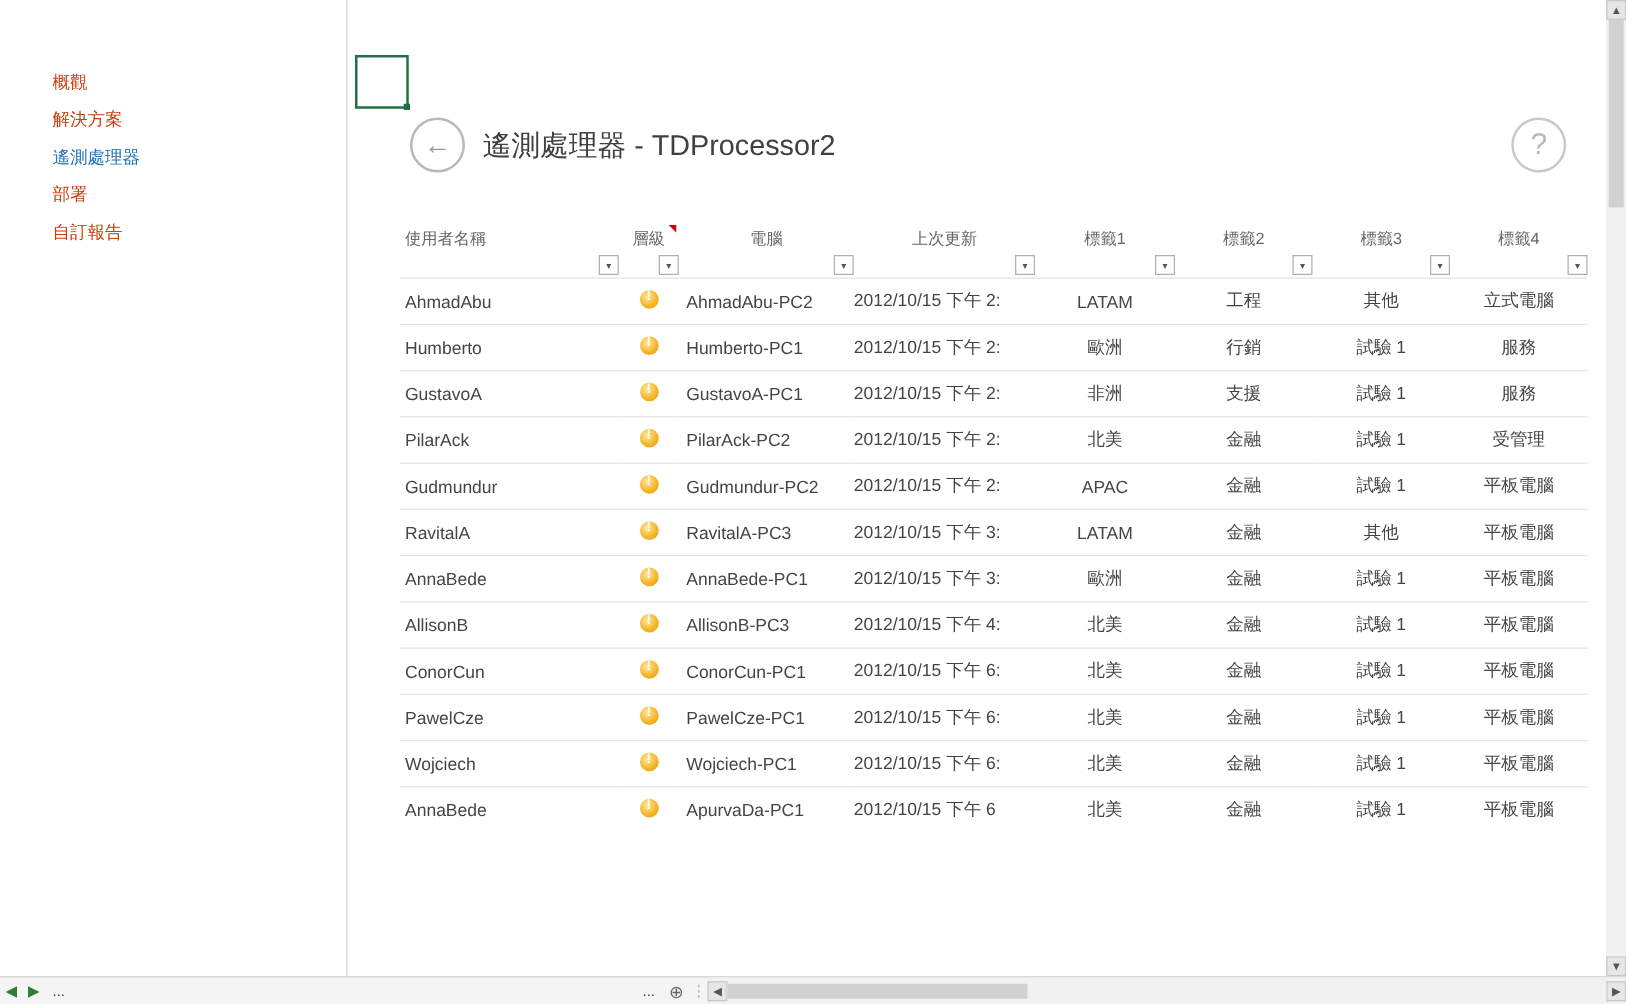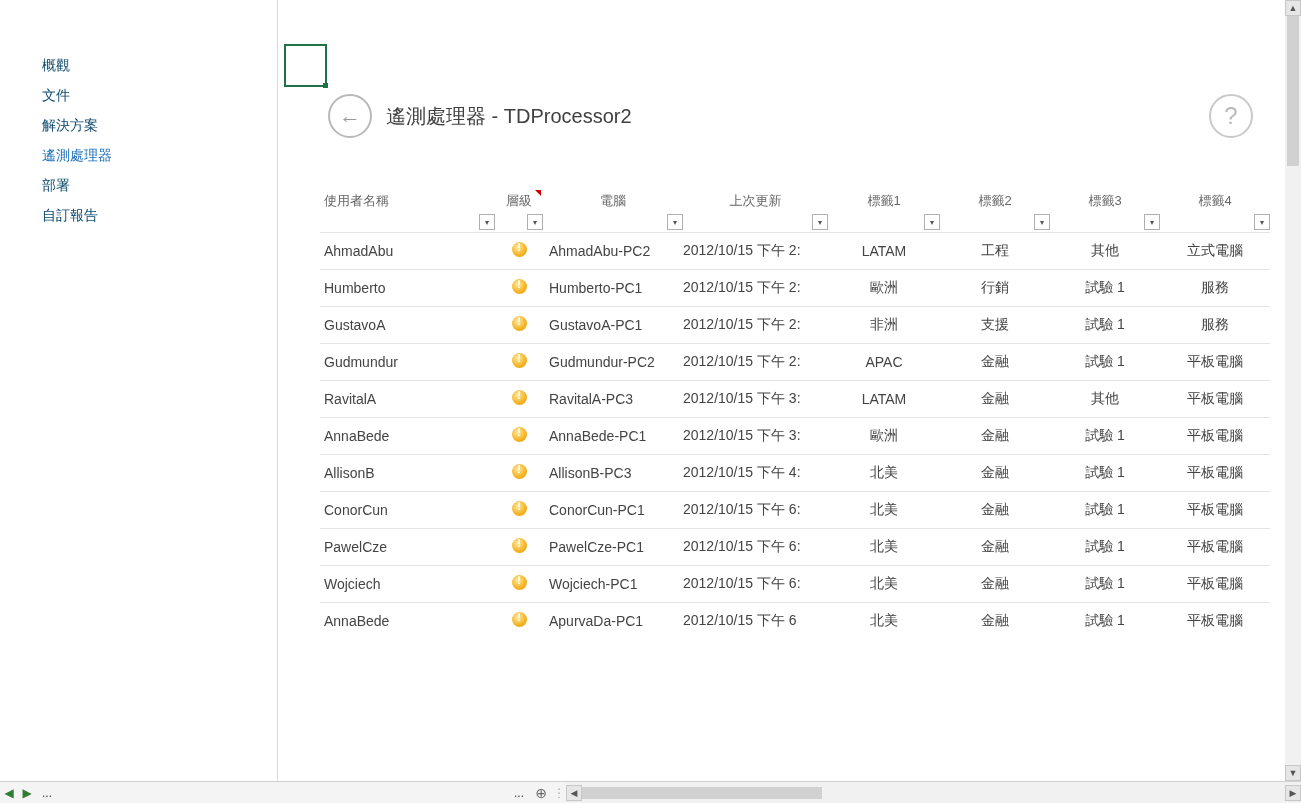--- a/index.html
+++ b/index.html
@@ -24,21 +24,21 @@
   .sidebar {
     grid-column: 1;
     grid-row: 1;
     border-right: 1px solid #d9d9d9;
     box-sizing: border-box;
     padding-top: 50px;
   }
   .sidebar-item {
     padding: 5px 0 5px 42px;
     font-size: 14px;
-    color: #0c4a6e;
+    color: #c2410c;
     cursor: pointer;
     line-height: 20px;
   }
   .sidebar-item.selected {
     color: #2072b9;
   }
   .main {
     grid-column: 2;
     grid-row: 1;
     position: relative;
@@ -72,42 +72,42 @@
     border-radius: 50%;
     display: flex;
     align-items: center;
     justify-content: center;
     color: #9a9a9a;
     font-size: 22px;
     cursor: pointer;
     flex: none;
   }
   .page-title {
-    font-size: 20px;
+    font-size: 23px;
     font-weight: 300;
     color: #404040;
     white-space: nowrap;
   }
   .help-btn {
     margin-left: auto;
     width: 40px;
     height: 40px;
     border: 2px solid #c9c9c9;
     border-radius: 50%;
     display: flex;
     align-items: center;
     justify-content: center;
     color: #b9b9b9;
     font-size: 24px;
     cursor: pointer;
     flex: none;
     margin-right: 2px;
   }
   .table-wrap {
-    margin-top: 50px;
+    margin-top: 40px;
     padding-left: 42px;
     padding-right: 0px;
   }
   table {
     width: 950px;
     border-collapse: collapse;
     table-layout: fixed;
   }
   col.c-user {width:175px;}
   col.c-tier {width:48px;}
@@ -221,21 +221,20 @@
   .htrack{flex:1;height:14px;background:#f1f1f1;position:relative;}
   .hthumb{position:absolute;left:0;top:1px;bottom:1px;width:240px;background:#d1d1d1;}
 </style>
 </head>
 <body>
 
 <div class="app">
 
   <div class="sidebar" id="sidebar">
       <div class="sidebar-item">概觀</div>
-      <div class="sidebar-item">文件</div>
       <div class="sidebar-item">解決方案</div>
       <div class="sidebar-item selected">遙測處理器</div>
       <div class="sidebar-item">部署</div>
       <div class="sidebar-item">自訂報告</div>
     </div>
 
   <div class="main">
     <div class="cell-select"></div>
 
     <div class="header-area">
@@ -297,20 +296,30 @@
               <td>GustavoA</td>
               <td><span class="tier-icon"></span></td>
               <td class="pc">GustavoA-PC1</td>
               <td class="upd">2012/10/15 下午 2:</td>
               <td>非洲</td>
               <td>支援</td>
               <td>試驗 1</td>
               <td>服務</td>
             </tr>
             <tr>
+              <td>PilarAck</td>
+              <td><span class="tier-icon"></span></td>
+              <td class="pc">PilarAck-PC2</td>
+              <td class="upd">2012/10/15 下午 2:</td>
+              <td>北美</td>
+              <td>金融</td>
+              <td>試驗 1</td>
+              <td>受管理</td>
+            </tr>
+            <tr>
               <td>Gudmundur</td>
               <td><span class="tier-icon"></span></td>
               <td class="pc">Gudmundur-PC2</td>
               <td class="upd">2012/10/15 下午 2:</td>
               <td>APAC</td>
               <td>金融</td>
               <td>試驗 1</td>
               <td>平板電腦</td>
             </tr>
             <tr>

